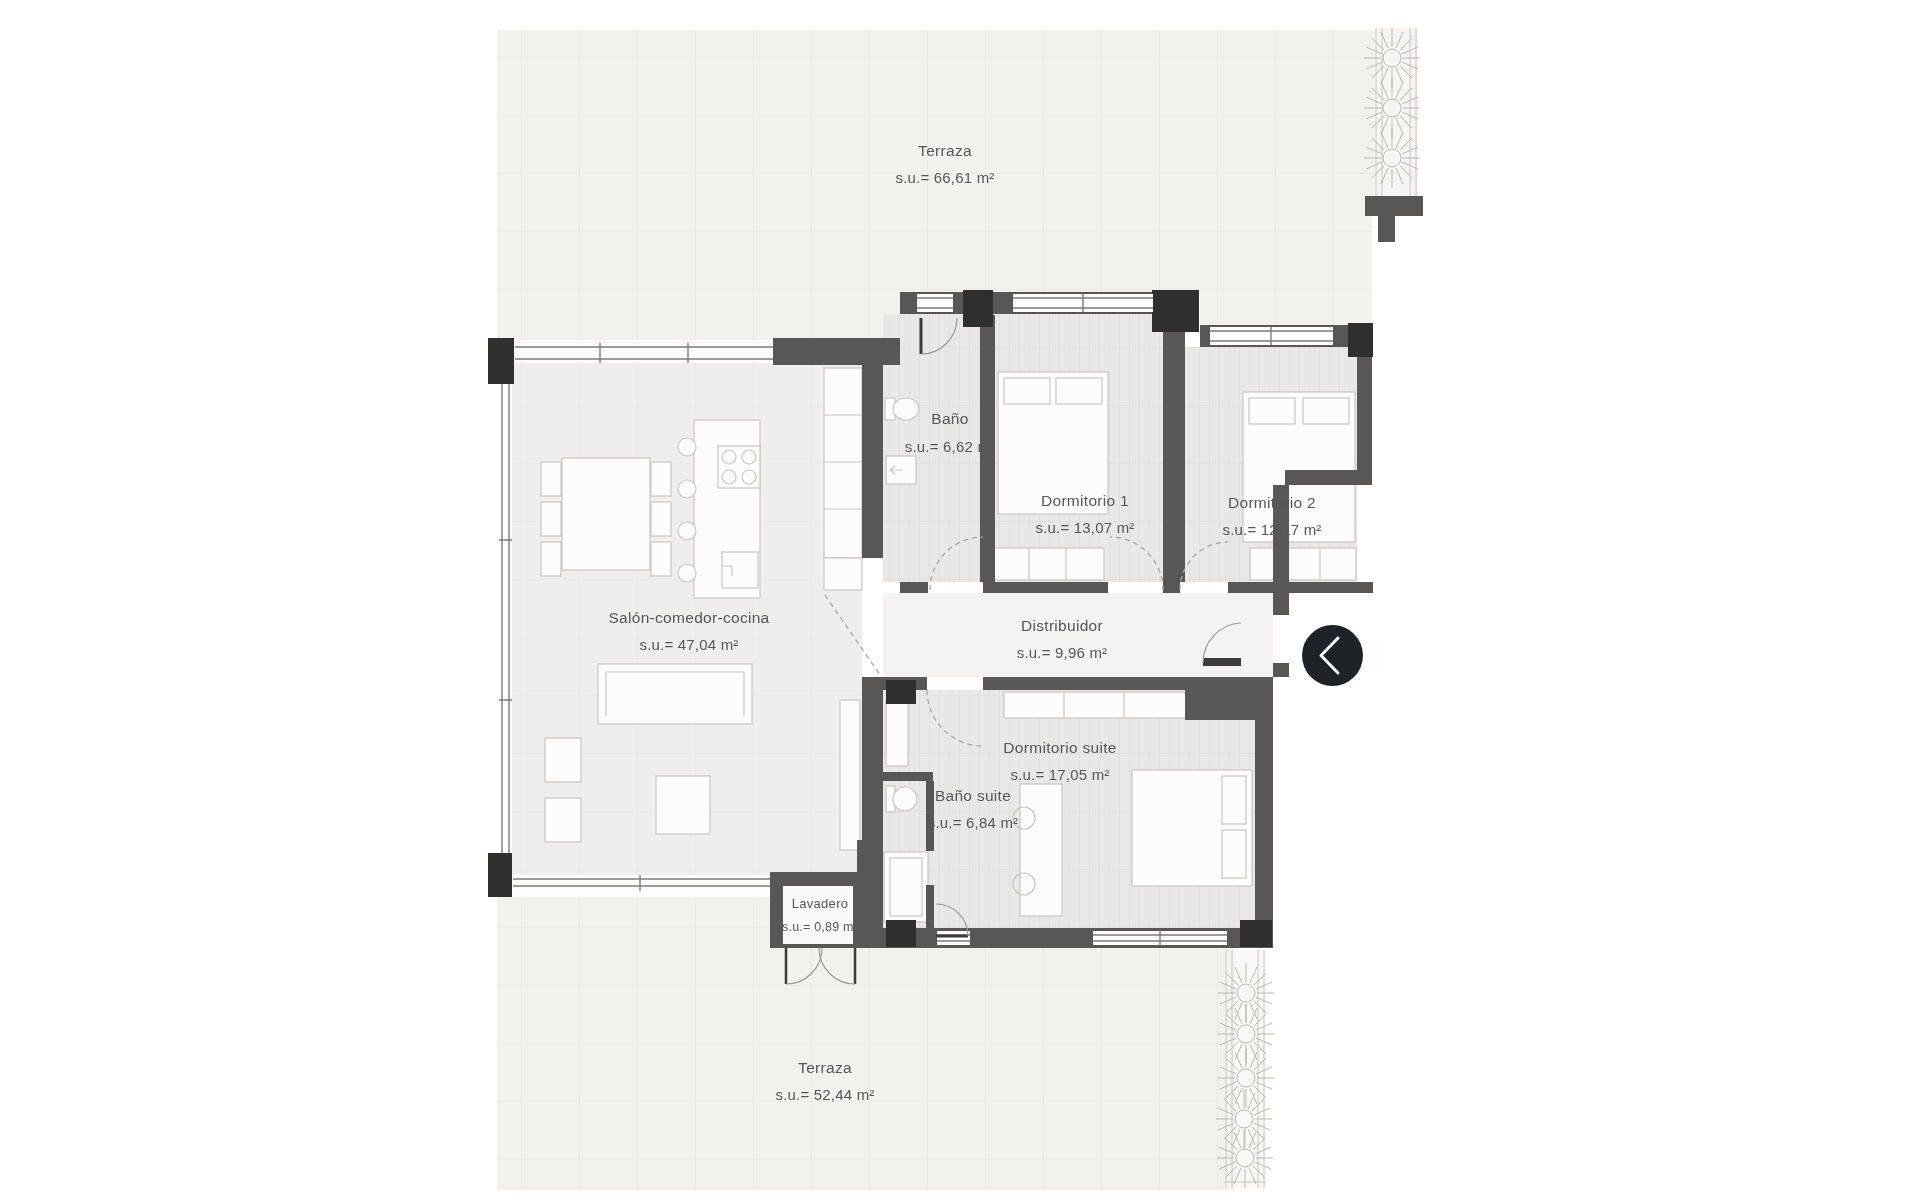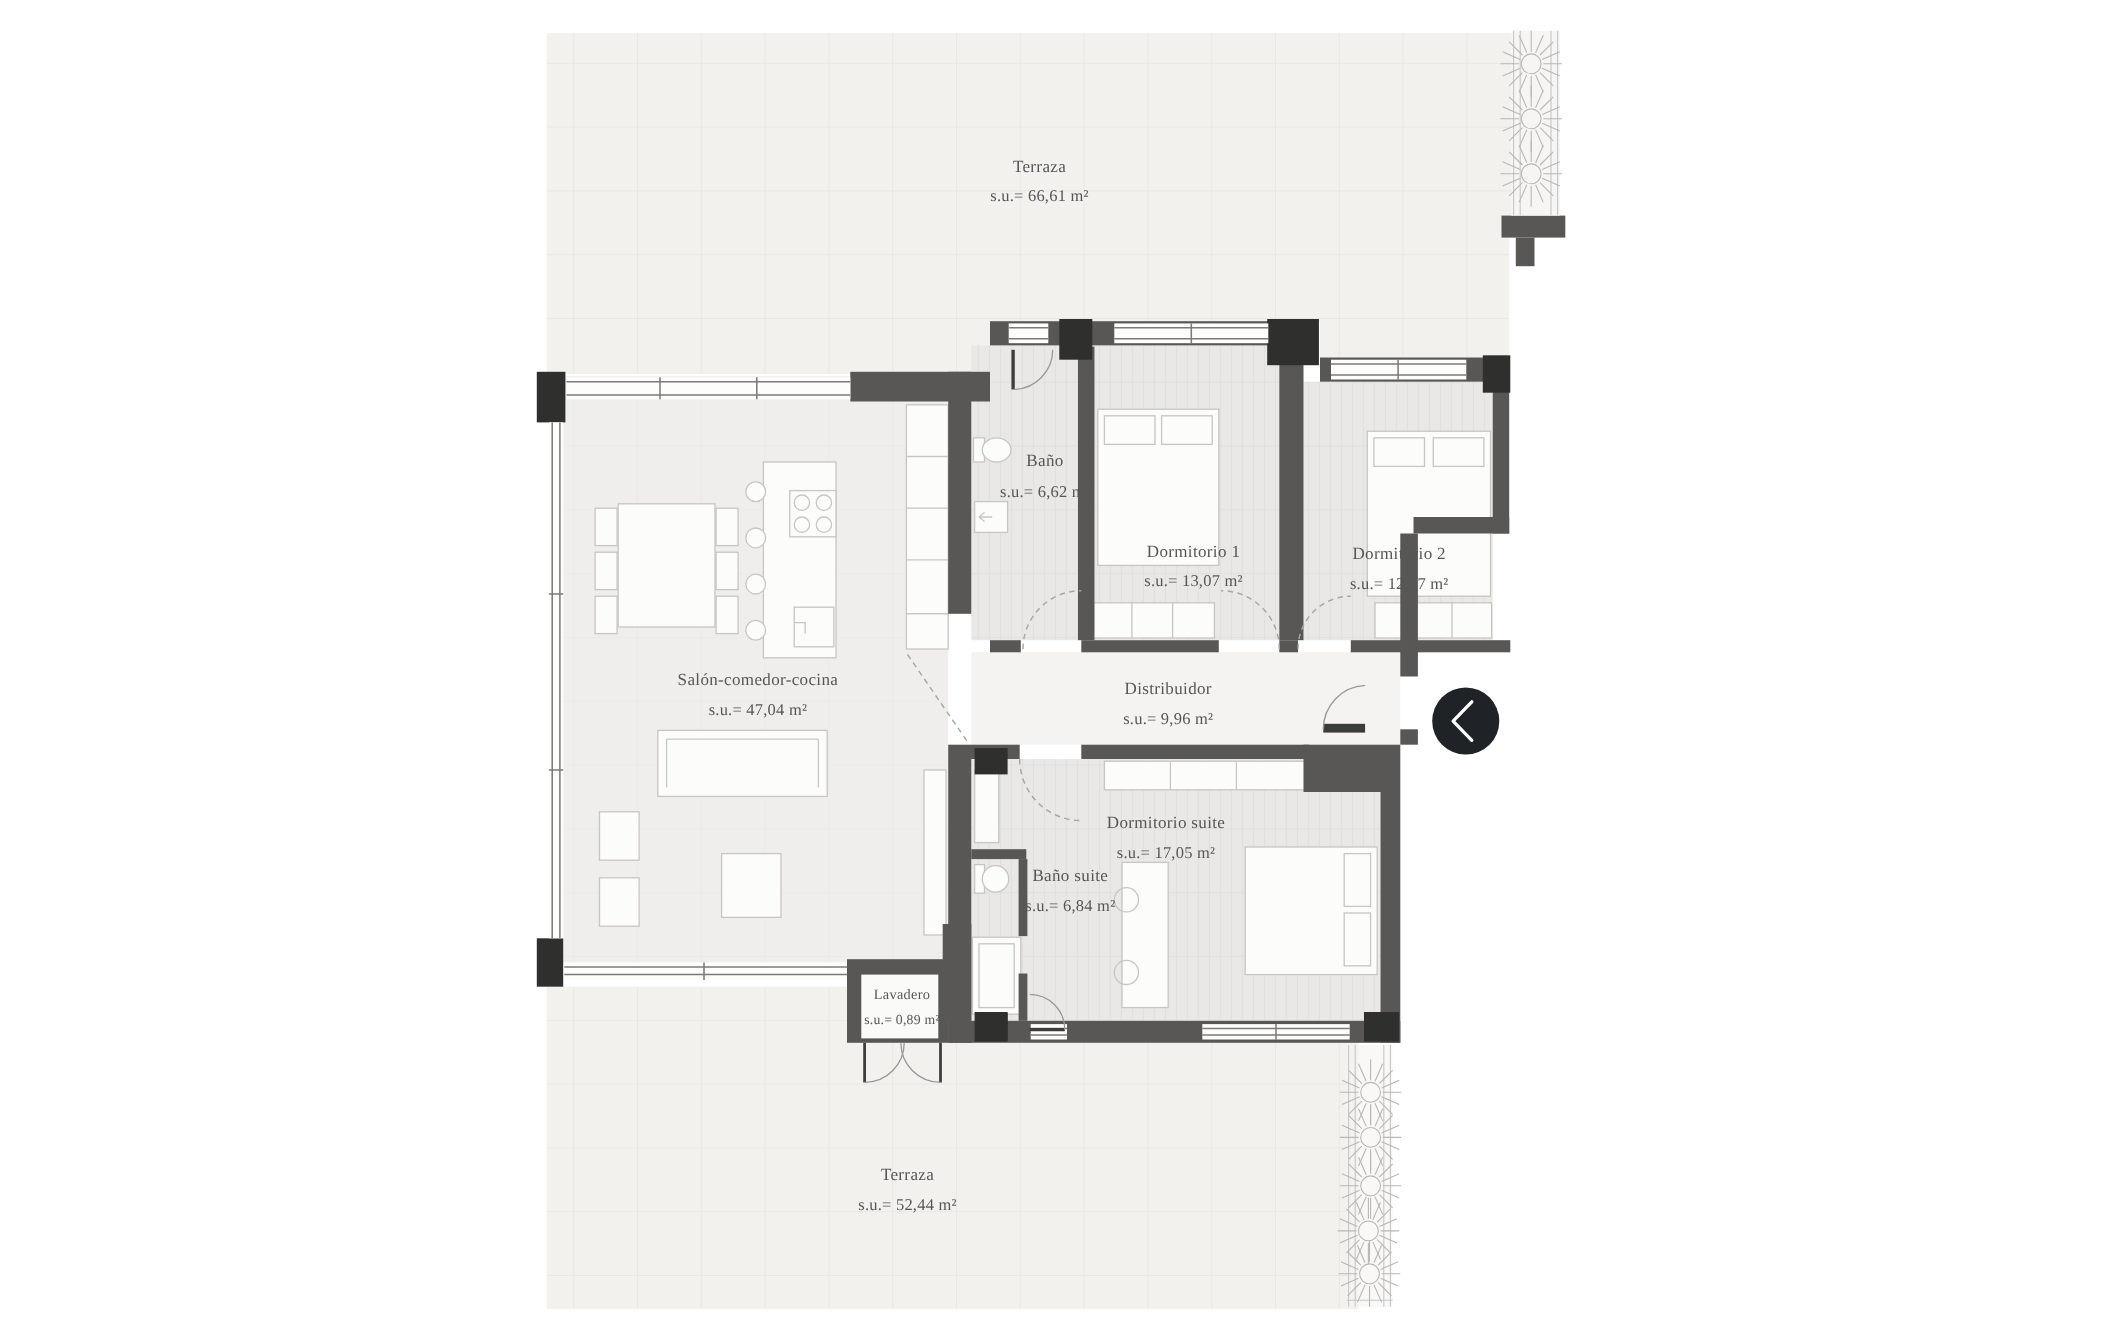--- a/index.html
+++ b/index.html
@@ -1,17 +1,17 @@
 <!DOCTYPE html>
 <html><head>
 <meta charset="utf-8">
 <style>
   html,body{margin:0;padding:0;background:#ffffff;width:1920px;height:1200px;overflow:hidden;
     font-family:"Liberation Sans", sans-serif;}
-  .stage{position:relative;width:1920px;height:868px;background:#ffffff;font-family:Liberation Serif, serif;}
+  .stage{position:relative;width:1920px;height:868px;background:#ffffff;}
   svg text{fill:#565658;}
   .rname{font-size:15.5px;letter-spacing:.3px;}
   .rarea{font-size:15px;letter-spacing:.2px;}
   .rname.small{font-size:13px;}
   .rarea.small{font-size:12.5px;}
   .nav-back{position:absolute;left:1302px;top:625px;width:61px;height:61px;border-radius:50%;
     border:none;background:#1f2227;cursor:pointer;display:flex;align-items:center;justify-content:center;padding:0;}
   .nav-back svg{display:block;}
 </style>
 </head>

